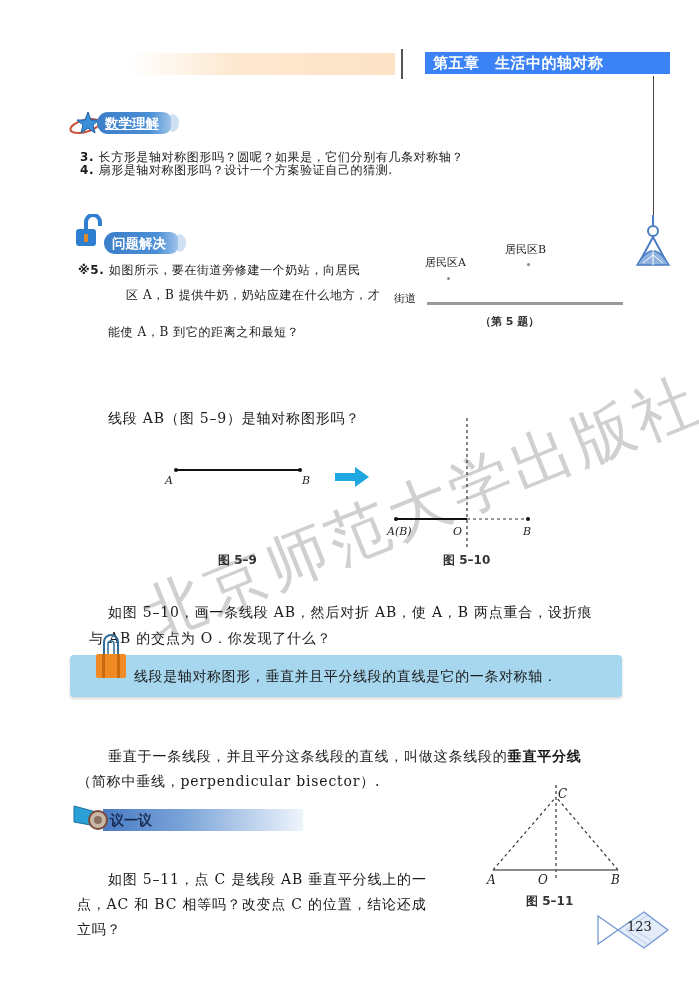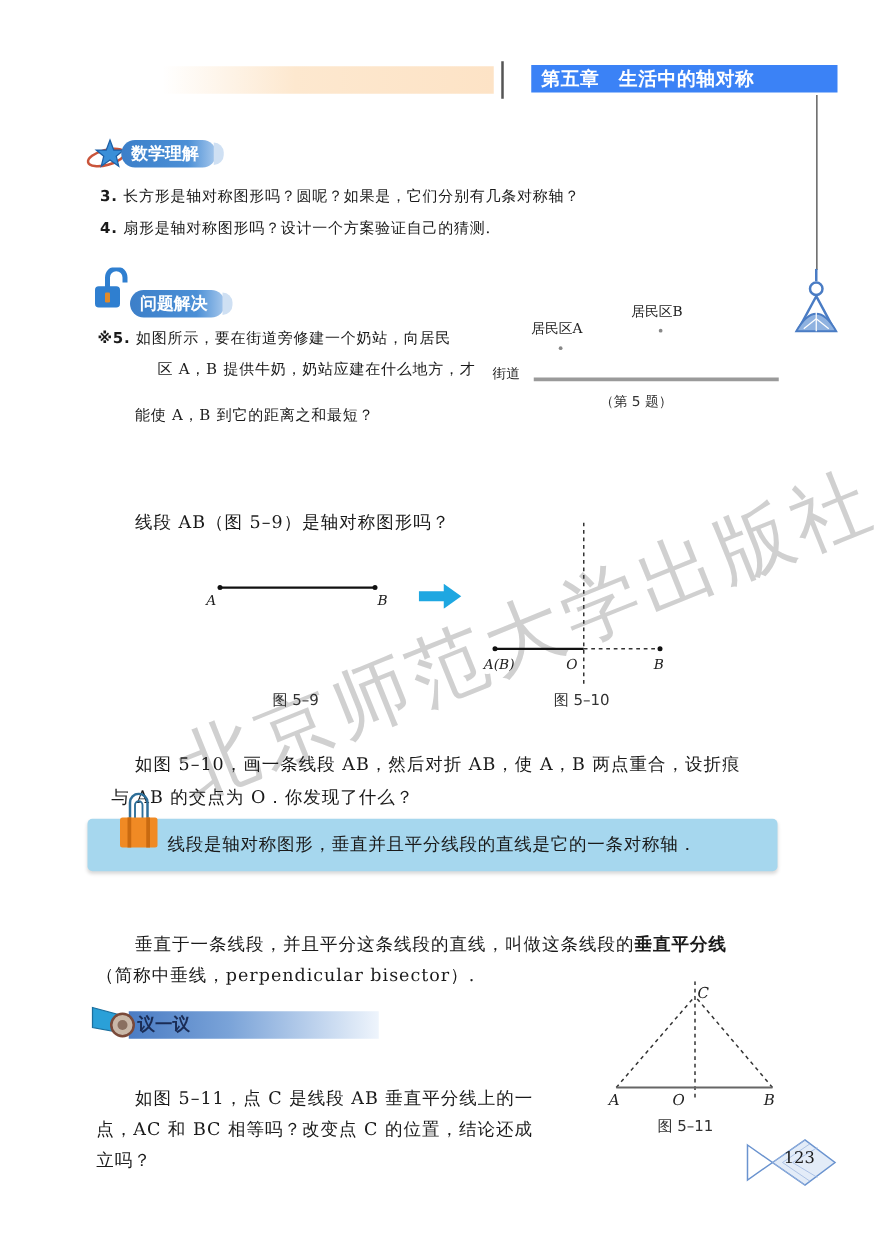--- a/index.html
+++ b/index.html
@@ -33,21 +33,21 @@
     font-size: 13.5px; font-weight: bold; line-height: 22px; padding: 0 14px 0 8px;
   }
   .tag::after {
     content: ""; position: absolute; right: -6px; top: 2px; width: 8px; height: 18px;
     border-radius: 0 9px 9px 0; background: #cfe0f3;
   }
 
   .q { font-size: 12px; line-height: 20px; white-space: nowrap; letter-spacing: 0.6px; }
   .q b { font-family: "DejaVu Sans", sans-serif; font-weight: bold; }
   .body-text { font-size: 14px; line-height: 26px; letter-spacing: 0.8px; margin-top: 24px; }
-  .cap { font-family: "DejaVu Sans", "Liberation Sans", sans-serif; font-size: 12px; color: #333; }
+  .cap { font-family: "DejaVu Sans", "Liberation Sans", sans-serif; font-size: 12px; color: #333; font-weight: bold; }
   .lbl { font-size: 11px; color: #222; font-family: "DejaVu Serif", serif; }
 
   .callout {
     left: 70px; top: 655px; width: 552px; height: 42px; background: #a6d7ee;
     border-radius: 4px; box-shadow: 0 2px 3px rgba(0,0,0,0.15);
   }
   .callout-text { left: 134px; top: 664px; font-size: 14px; line-height: 24px; letter-spacing: 0.6px; }
 
   .discuss-bar {
     left: 103px; top: 809px; width: 200px; height: 22px;
@@ -84,27 +84,27 @@
   <path d="M4 50 Q20 22 36 50 Z" fill="#8fb2e0" stroke="#4a7cc4" stroke-width="1.5"></path>
   <line x1="20" y1="30" x2="20" y2="50" stroke="#fff" stroke-width="1"></line>
   <line x1="20" y1="40" x2="10" y2="48" stroke="#fff" stroke-width="1"></line>
   <line x1="20" y1="40" x2="30" y2="48" stroke="#fff" stroke-width="1"></line>
 </svg>
 
 <svg class="abs" style="left:68px;top:110px;width:36px;height:28px;" viewBox="0 0 36 28">
   <ellipse cx="17" cy="16" rx="15" ry="6" fill="none" stroke="#c9543a" stroke-width="2" transform="rotate(-15 17 16)"></ellipse>
   <polygon points="20,2 23,10 31,10 25,15 27,23 20,18 13,23 15,15 9,10 17,10" fill="#3a8fd8" stroke="#1d5fa5" stroke-width="1"></polygon>
 </svg>
-<div class="tag" style="left:97px;top:112px;">数学理解</div>
+<div class="tag" style="left:97px;top:112px;text-decoration:underline;">数学理解</div>
 
 <div class="abs q" style="left:80px;top:147px;">
   <b>3.</b>
   <span>长方形是轴对称图形吗？圆呢？如果是，它们分别有几条对称轴？</span>
 </div>
-<div class="abs q" style="left:80px;top:172px;">
+<div class="abs q" style="left:80px;top:160px;">
   <b>4.</b>
   <span>扇形是轴对称图形吗？设计一个方案验证自己的猜测.</span>
 </div>
 
 <svg class="abs" style="left:72px;top:214px;width:34px;height:34px;" viewBox="0 0 34 34">
   <path d="M14 16 V8 A7 7 0 0 1 28 8 V12" fill="none" stroke="#2f7fd0" stroke-width="4"></path>
   <rect x="4" y="15" width="20" height="17" rx="3" fill="#2f7fd0"></rect>
   <rect x="12" y="20" width="4" height="8" rx="1" fill="#e08a2a"></rect>
 </svg>
 <div class="tag" style="left:104px;top:220px;margin-top:12px;">问题解决</div>

